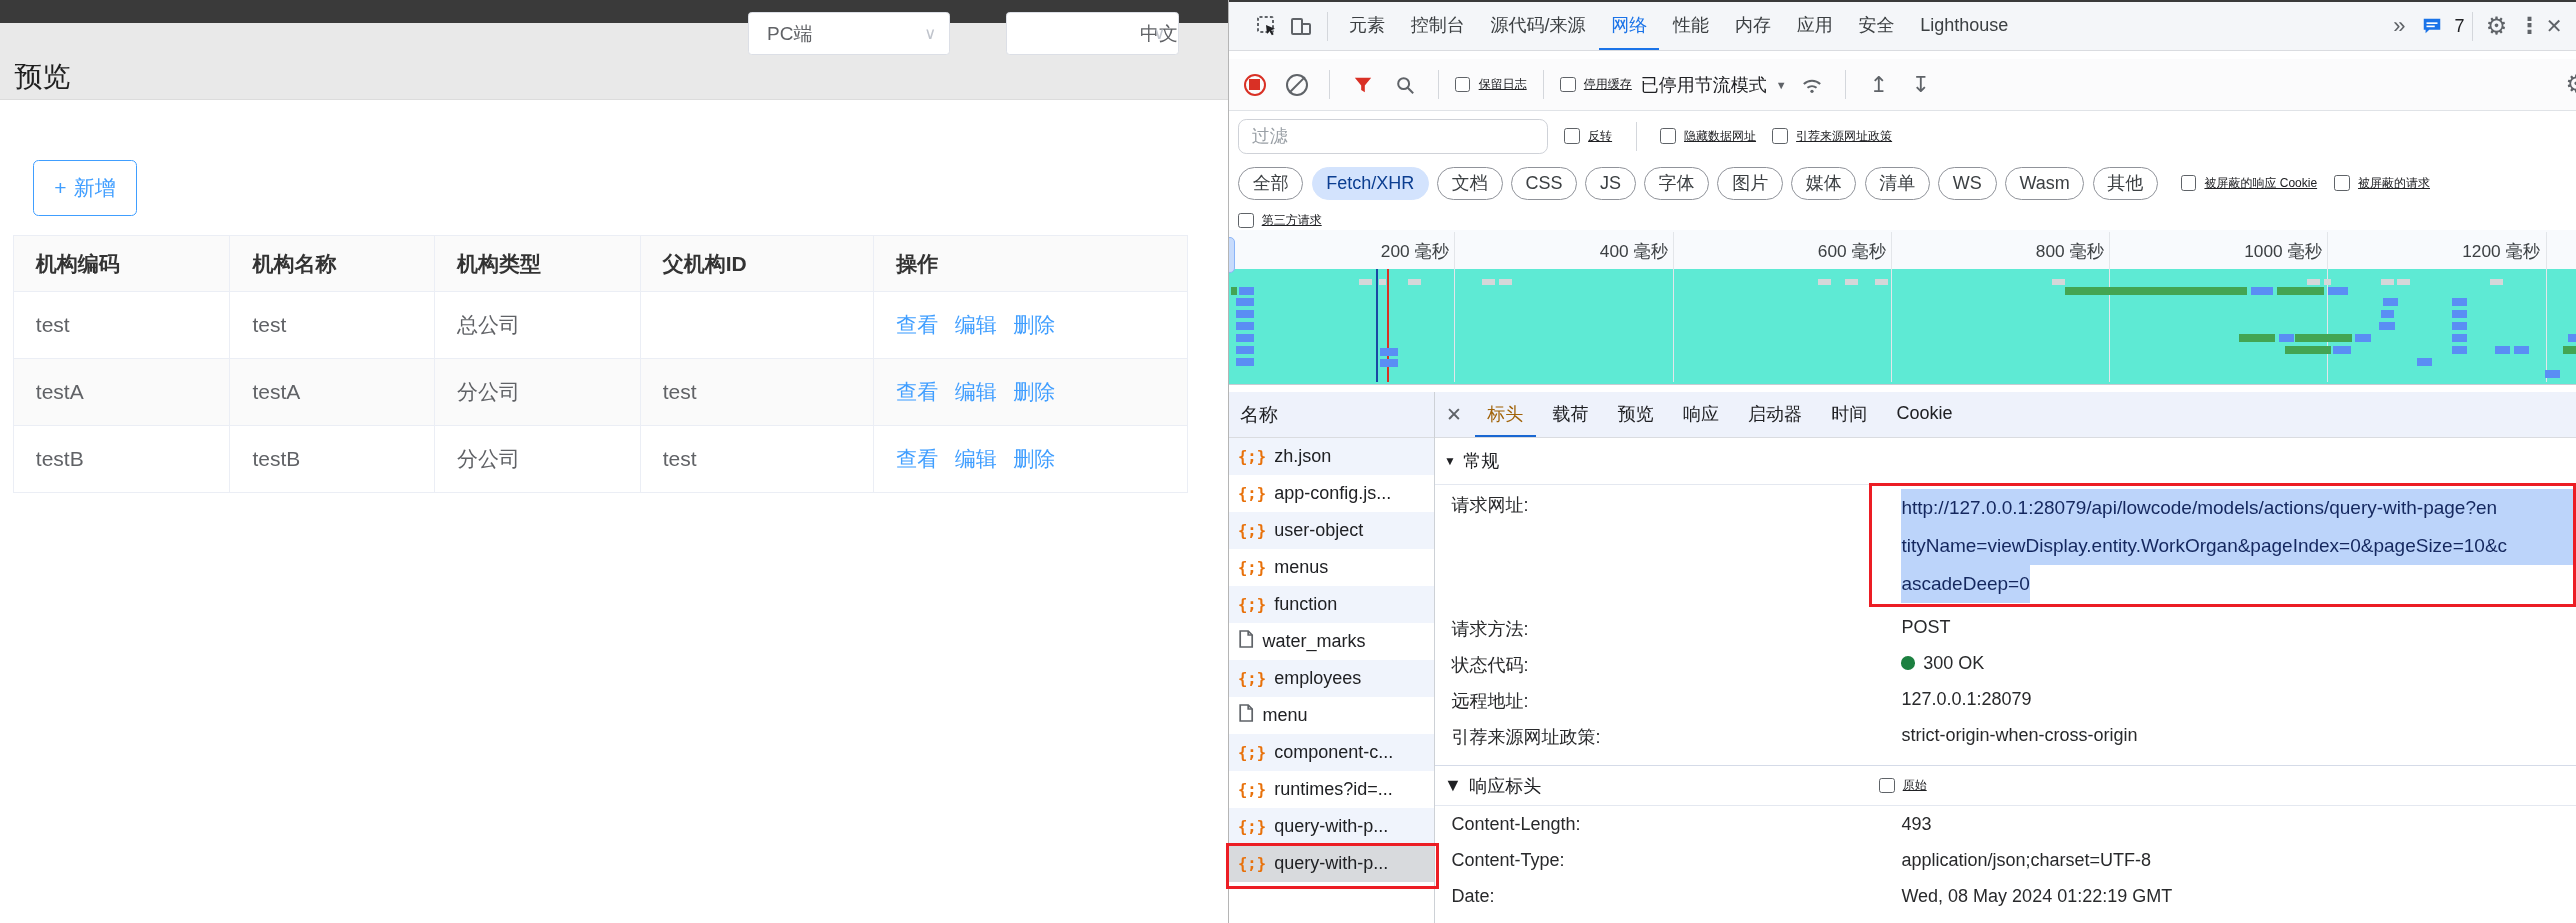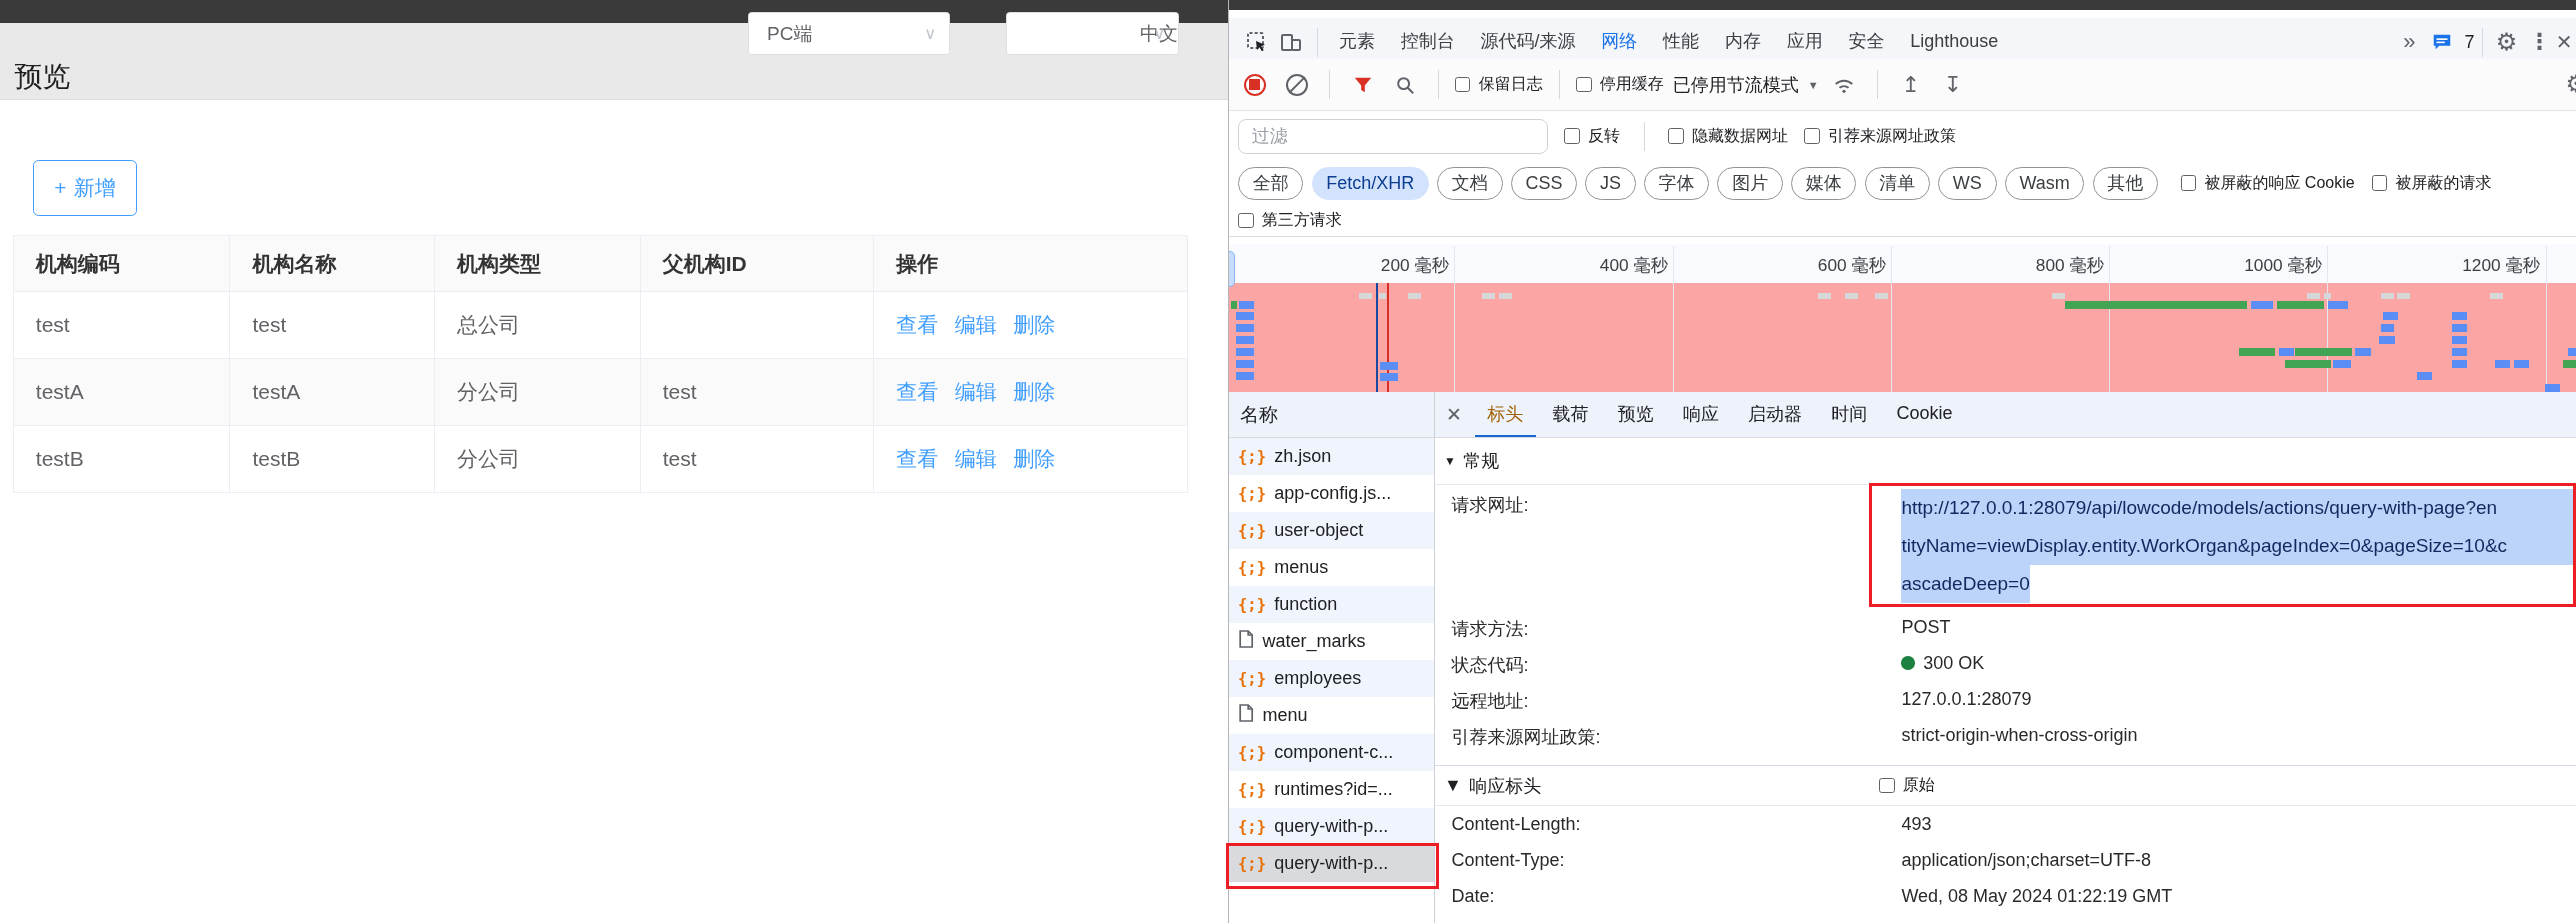--- a/index.html
+++ b/index.html
@@ -22,55 +22,55 @@
   .tbl-head{background:#fafafa;height:55px;font-weight:bold;color:#333;}
   .tbl-body-row{height:66px;color:#606266;background:#fff;}
   .tbl-body-row.stripe{background:#fafafa;}
   .tbl-cell{display:flex;align-items:center;padding-left:22px;box-sizing:border-box;border-right:0.9px solid #ebeef5;overflow:hidden;}
   .tbl-cell:last-child{border-right:none;}
   .c0{width:217px;}.c1{width:205px;}.c2{width:206px;}.c3{width:234px;}.c4{width:313px;}
   .act{color:#409eff;margin-right:16.4px;}
   
   .dt{position:absolute;left:1228px;top:0;width:1348px;height:924px;background:#fff;border-left:1.8px solid #b5b5b5;box-sizing:border-box;}
   .dt-strip{position:absolute;left:0;top:0;width:100%;height:10px;background:#3a3a3a;}
-  .dt-tabbar{position:absolute;left:0;top:18px;width:100%;height:49px;background:#f4f6f9;border-bottom:0.9px solid #dadce0;
-       display:flex;align-items:center;padding:0 11px;box-sizing:border-box;gap:1.8px;}
+  .dt-tabbar{position:absolute;left:0;top:2px;width:100%;height:49px;background:#f4f6f9;border-bottom:0.9px solid #dadce0;
+       display:flex;align-items:center;padding:0 21px;box-sizing:border-box;gap:1.8px;}
   .dtab{height:100%;display:flex;align-items:center;padding:0 12px;font-size:18px;color:#3c4043;border-bottom:2.7px solid transparent;box-sizing:border-box;white-space:nowrap;}
   .dtab.active{color:#1a73e8;border-bottom:2.7px solid #1a73e8;}
   .vsep{width:0.9px;height:29px;background:#d4d7dc;margin:0 7.3px;flex:none;}
   .ibtn{display:flex;align-items:center;justify-content:center;width:33px;height:33px;flex:none;}
   .glyph{color:#5f6368;}
   .tab-right{margin-left:auto;display:flex;align-items:center;}
   .issues-count{font-size:18px;color:#202124;margin-left:5.5px;}
   .dt-toolbar{position:absolute;left:0;top:59px;width:100%;height:52px;background:#fbfbfc;border-bottom:0.9px solid #e0e3e7;
        display:flex;align-items:center;padding:0 9px;box-sizing:border-box;gap:9px;}
   .rec{width:18px;height:18px;border-radius:50%;border:2.7px solid #d93025;position:relative;flex:none;}
   .rec::after{content:"";position:absolute;inset:3.6px;background:#d93025;}
   .clr{width:18px;height:18px;border-radius:50%;border:2.3px solid #5f6368;position:relative;flex:none;}
   .clr::after{content:"";position:absolute;left:8.2px;top:-1.8px;width:2.3px;height:22px;background:#5f6368;transform:rotate(45deg);}
   .cb{width:15.5px;height:15.5px;border:1.8px solid #5f6368;border-radius:2.7px;background:#fff;flex:none;box-sizing:border-box;}
-  .cb-lab{font-size:16px;color:#202124;white-space:nowrap;}
+  .cb-lab{font-size:12px;color:#202124;white-space:nowrap;text-decoration:underline;}
   .cb-group{display:flex;align-items:center;gap:8.2px;}
   .throttle{display:flex;align-items:center;gap:9px;font-size:18px;color:#202124;white-space:nowrap;}
   .throttle .tri{font-size:11px;color:#5f6368;}
   .edge-gear{position:absolute;right:-11px;top:11px;font-size:24px;color:#5f6368;}
   .dt-filterrow{position:absolute;left:0;top:111px;width:100%;height:50px;background:#fff;
        display:flex;align-items:center;padding:0 9px;box-sizing:border-box;gap:16.4px;}
   .filter-input{width:310px;height:35px;border:0.9px solid #cfd2d8;border-radius:8.2px;font-size:18px;color:#202124;
        padding:0 12.8px;box-sizing:border-box;outline:none;font-family:inherit;}
   .filter-input::placeholder{color:#9aa0a6;}
   .dt-chiprow{position:absolute;left:0;top:161px;width:100%;height:44px;background:#fff;
        display:flex;align-items:center;padding:0 9px;box-sizing:border-box;gap:8.2px;}
   .chip{height:33px;display:flex;align-items:center;padding:0 13.7px;border:0.9px solid #90939a;border-radius:16.4px;
        font-size:18px;color:#3c4043;white-space:nowrap;box-sizing:border-box;}
   .chip.active{background:#d3e3fd;border-color:#d3e3fd;color:#0b3e91;}
   .dt-3p{position:absolute;left:0;top:205px;width:100%;height:32px;background:#fff;border-bottom:0.9px solid #dadce0;
        display:flex;align-items:center;padding:0 9px;box-sizing:border-box;}
   
-  .wf{position:absolute;left:0;top:244px;width:100%;height:155px;background:#fca5a5;border-bottom:0.9px solid #c8ccd2;box-sizing:border-box;overflow:hidden;}
+  .wf{position:absolute;left:0;top:230px;width:100%;height:155px;background:#5eead4;border-bottom:0.9px solid #c8ccd2;box-sizing:border-box;overflow:hidden;}
   .wf-band{position:absolute;left:0;top:0;width:100%;height:39px;background:#f8fafd;}
   .gl{position:absolute;top:1.8px;bottom:1.8px;width:0.9px;background:#e3e6ea;}
   .wf-label{position:absolute;top:9px;width:137px;text-align:right;font-size:17.3px;color:#3c4043;}
   .wf-handle{position:absolute;left:-3.6px;top:7.3px;width:10px;height:36px;background:#c7dbfc;border:0.9px solid #8ab4f8;border-radius:5.5px;box-sizing:border-box;}
   .evline{position:absolute;top:39px;bottom:1.8px;width:1.8px;}
   .ev-dcl{left:147px;background:#1948a3;}
   .ev-load{left:158px;background:#d93025;}
   .wbar{position:absolute;}
   .wbar.b{background:#5a8ef4;}
   .wbar.g{background:#43a553;}

